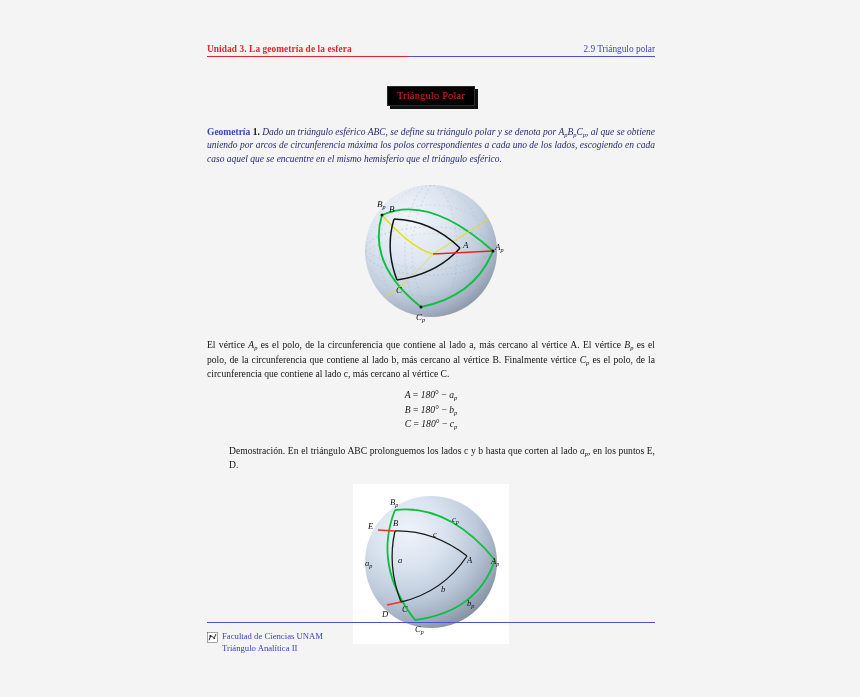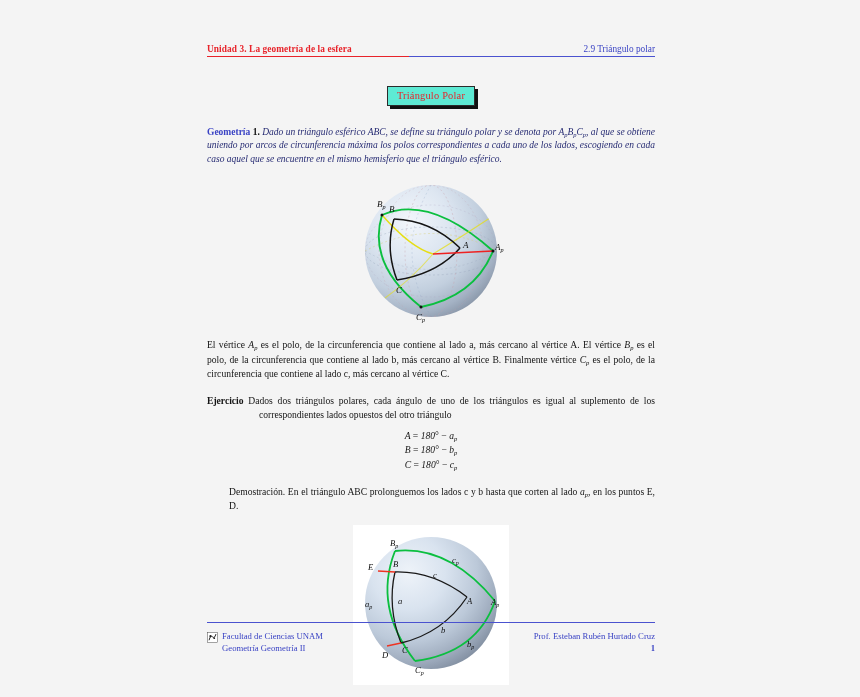--- a/index.html
+++ b/index.html
@@ -76,21 +76,21 @@
     position: absolute;
     left: 3px; top: 3px;
     right: -3px; bottom: -3px;
     background: #111;
     z-index: 0;
   }
   .titlebox {
     position: relative;
     z-index: 1;
     border: 1.1px solid #2b2b2b;
-    background: #5eead4;
+    background: #000000;
     padding: 3px 9px 4px 9px;
     color: #e8232a;
     font-size: 10.4px;
     letter-spacing: .2px;
     white-space: nowrap;
     text-align: right;
   }
 
   
   .definition {
@@ -298,24 +298,20 @@
         </g>
       </svg>
     </div>
 
     <div class="para">
       El vértice <span class="mi">A<span class="sub">p</span></span> es el polo, de la circunferencia que contiene al lado a, más cercano al vértice A. El vértice
       <span class="mi">B<span class="sub">p</span></span> es el polo, de la circunferencia que contiene al lado b, más cercano al vértice B. Finalmente vértice
       <span class="mi">C<span class="sub">p</span></span> es el polo, de la circunferencia que contiene al lado c, más cercano al vértice C.
     </div>
 
-    <div class="exercise">
-      <span class="ex-kw">Ejercicio</span>
-      <span>Dados dos triángulos polares, cada ángulo de uno de los triángulos es igual al suplemento de los correspondientes lados opuestos del otro triángulo</span>
-    </div>
 
     <div class="eqs">
       <div>A <span class="op">=</span> 180<span class="op">°</span> <span class="op">−</span> a<span class="sub">p</span></div>
       <div>B <span class="op">=</span> 180<span class="op">°</span> <span class="op">−</span> b<span class="sub">p</span></div>
       <div>C <span class="op">=</span> 180<span class="op">°</span> <span class="op">−</span> c<span class="sub">p</span></div>
     </div>
 
     <div class="proof">
       <span class="proof-kw">Demostración.</span>
       <span>En el triángulo ABC prolonguemos los lados c y b hasta que corten al lado <span class="mi">a<span class="sub">p</span></span>, en los puntos E, D.</span>
@@ -384,23 +380,19 @@
     <div class="footer-cols">
       <div class="footer-left">
         <svg class="footer-logo" viewBox="0 0 16 16">
           <rect x="0.5" y="0.5" width="15" height="15" fill="#ffffff" stroke="#444" stroke-width="0.7"></rect>
           <path d="M3 12 Q 5 4 8 7 Q 11 10 13 3" fill="none" stroke="#222" stroke-width="1.4"></path>
           <circle cx="5" cy="6" r="1.6" fill="#222"></circle>
           <circle cx="10.5" cy="9" r="1.3" fill="#222"></circle>
         </svg>
         <div>
           <div>Facultad de Ciencias UNAM</div>
-          <div>Geometría Geometría II</div>
+          <div>Triángulo Analítica II</div>
         </div>
       </div>
-      <div class="footer-right">
-        <div>Prof. Esteban Rubén Hurtado Cruz</div>
-        <div class="footer-page">1</div>
-      </div>
     </div>
   </div>
 
 </div>
 
 </body></html>

